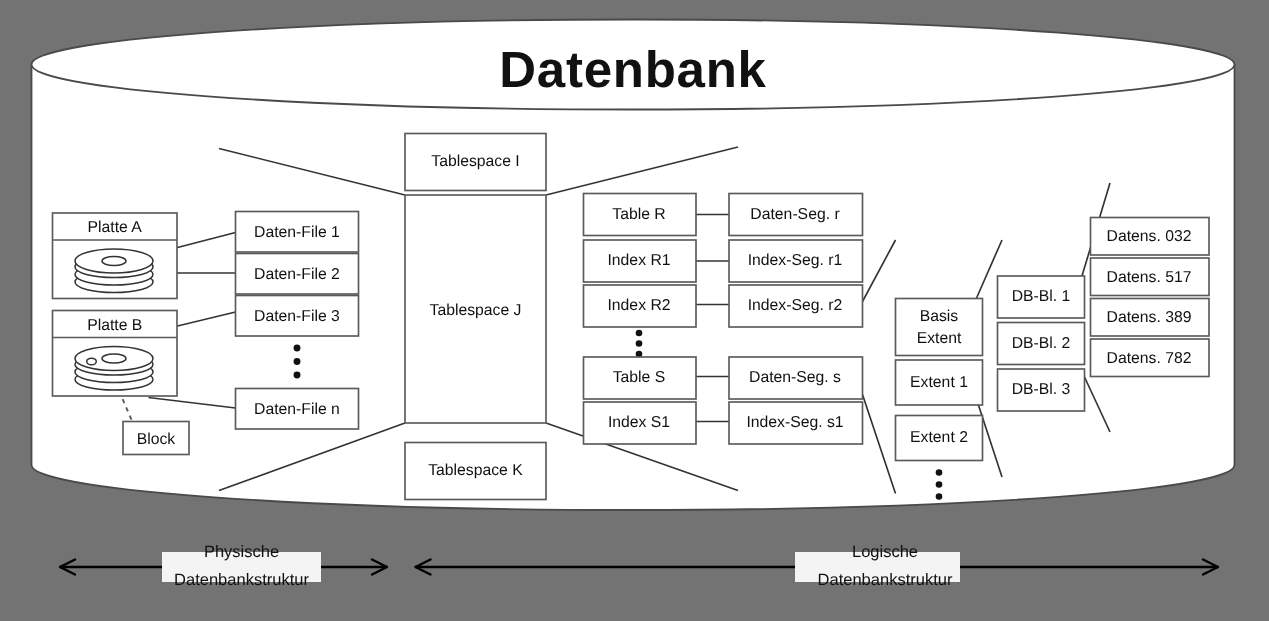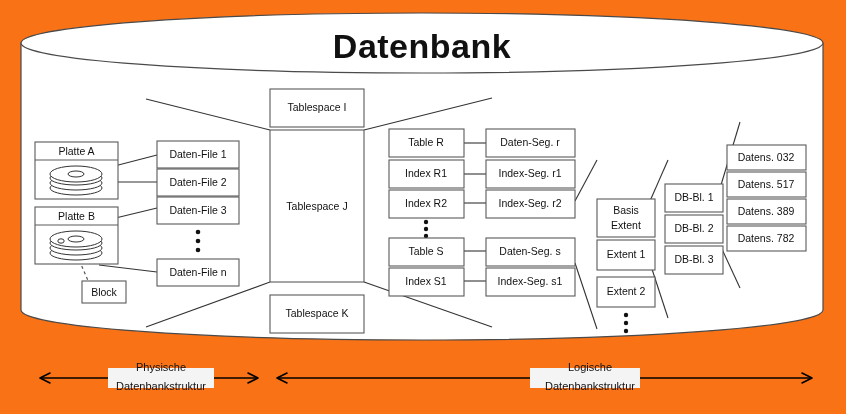--- a/index.html
+++ b/index.html
@@ -1,16 +1,16 @@
 <!DOCTYPE html>
 <html><head>
 <meta charset="utf-8">
 <style>
   html,body{margin:0;padding:0;background:#f2f2f2;}
-  #page{position:relative;width:846px;height:414px;background:#f97316;overflow:hidden;
+  #page{position:relative;width:846px;height:414px;background:#737373;overflow:hidden;
         font-family:"Liberation Sans", sans-serif;}
   svg{position:absolute;left:0;top:0;width:846px;height:414px;}
   .bx{fill:#ffffff;stroke:#5a5a5a;stroke-width:1.1;}
   .cyl{fill:#ffffff;stroke:#4a4a4a;stroke-width:1.2;}
   .conn{stroke:#333;stroke-width:1.1;fill:none;}
   .dash{stroke:#555;stroke-width:1.2;fill:none;stroke-dasharray:3 3;}
   .ax{stroke:#000;stroke-width:1.6;fill:none;}
   .disk{fill:#ffffff;stroke:#333;stroke-width:1;}
   text{fill:#111;}
   .t-box{font-size:10.5px;text-anchor:middle;dominant-baseline:middle;}

